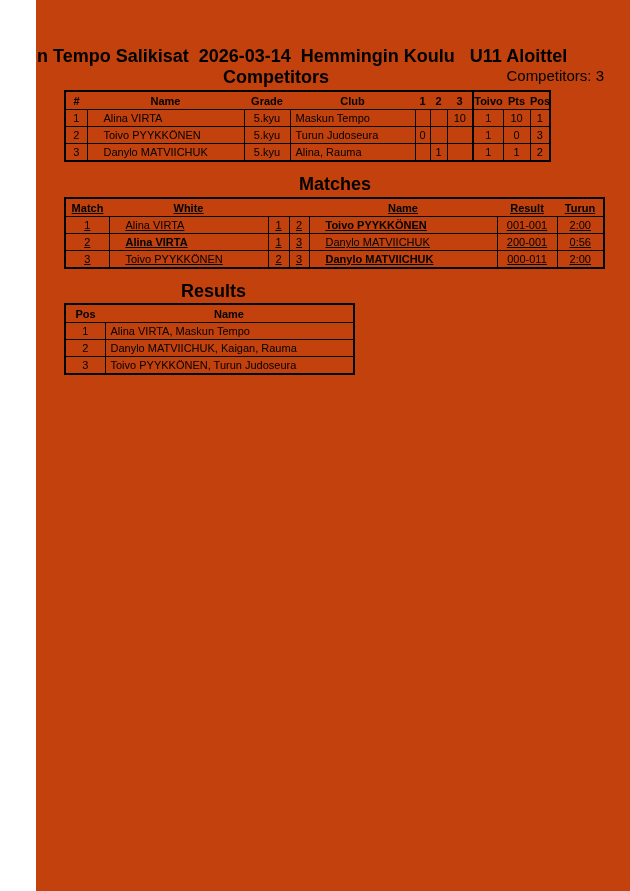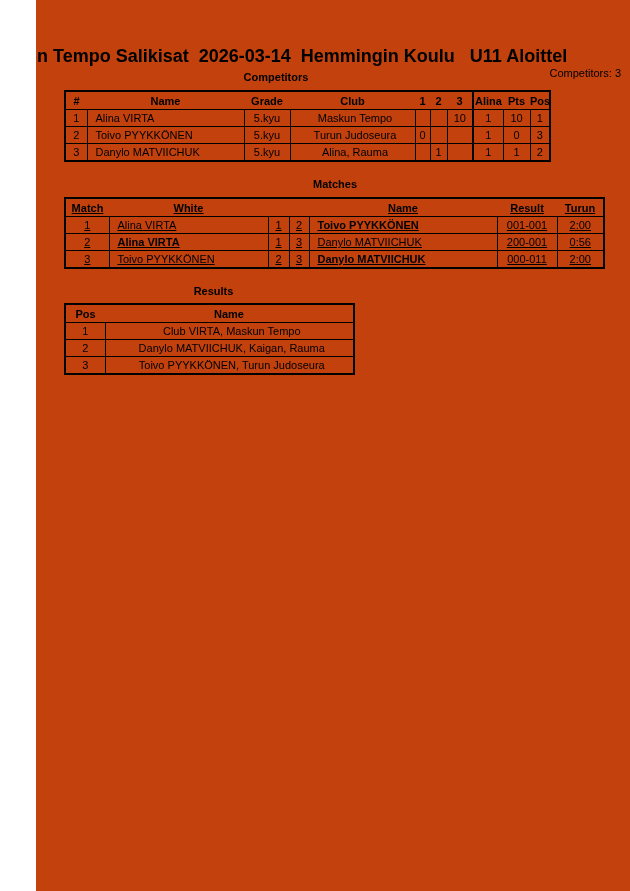--- a/index.html
+++ b/index.html
@@ -20,34 +20,34 @@
     top: 46px;
     font-size: 18px;
     font-weight: bold;
     white-space: pre;
     line-height: 21px;
   }
 
   .sec-heading {
     position: absolute;
     transform: translateX(-50%);
-    font-size: 11px;
+    font-size: 18px;
     font-weight: bold;
     white-space: nowrap;
     line-height: 14px;
   }
   .h-competitors { left: 240px; top: 70px; }
   .h-matches     { left: 299px; top: 177px; }
   .h-results     { left: 171px; top: 284px; padding-left: 13px; }
 
   .comp-count {
     position: absolute;
-    right: 41px;
+    right: 58px;
     top: 67px;
-    font-size: 11px;
+    font-size: 15px;
     white-space: nowrap;
   }
 
   table.tbl {
     position: absolute;
     border-collapse: collapse;
     table-layout: fixed;
     font-size: 11px;
     border: 2px solid #000;
   }
@@ -63,22 +63,22 @@
   }
   table.tbl td {
     border: 1px solid #000;
     height: 16px;
     padding: 0;
     text-align: center;
     white-space: nowrap;
     overflow: hidden;
     vertical-align: middle;
   }
-  table.tbl td.l { text-align: left; padding-left: 8px; }
-  table.tbl td.l5 { text-align: center; padding-left: 5px; }
+  table.tbl td.l { text-align: left; padding-left: 16px; }
+  table.tbl td.l5 { text-align: left; padding-left: 5px; }
   .sep { border-left: 2px solid #000 !important; }
   .b { font-weight: bold; }
 
   .t-competitors { left: 28px; top: 90px;  width: 485px; }
   .t-matches     { left: 28px; top: 197px; width: 539px; text-decoration: underline; }
   .t-results     { left: 28px; top: 303px; width: 289px; }
 </style>
 </head>
 <body>
 
@@ -104,21 +104,21 @@
     </colgroup>
     <thead>
       <tr>
         <th>#</th>
         <th>Name</th>
         <th>Grade</th>
         <th>Club</th>
         <th>1</th>
         <th>2</th>
         <th>3</th>
-        <th class="sep">Alina</th>
+        <th class="sep">Toivo</th>
         <th>Pts</th>
         <th>Pos</th>
       </tr>
     </thead>
     <tbody>
       <tr>
         <td>1</td>
         <td class="l">Alina VIRTA</td>
         <td>5.kyu</td>
         <td class="l5">Maskun Tempo</td>
@@ -219,21 +219,21 @@
     </colgroup>
     <thead>
       <tr>
         <th>Pos</th>
         <th>Name</th>
       </tr>
     </thead>
     <tbody>
       <tr>
         <td>1</td>
-        <td class="l5">Club VIRTA, Maskun Tempo</td>
+        <td class="l5">Alina VIRTA, Maskun Tempo</td>
       </tr>
       <tr>
         <td>2</td>
         <td class="l5">Danylo MATVIICHUK, Kaigan, Rauma</td>
       </tr>
       <tr>
         <td>3</td>
         <td class="l5">Toivo PYYKKÖNEN, Turun Judoseura</td>
       </tr>
     </tbody>

